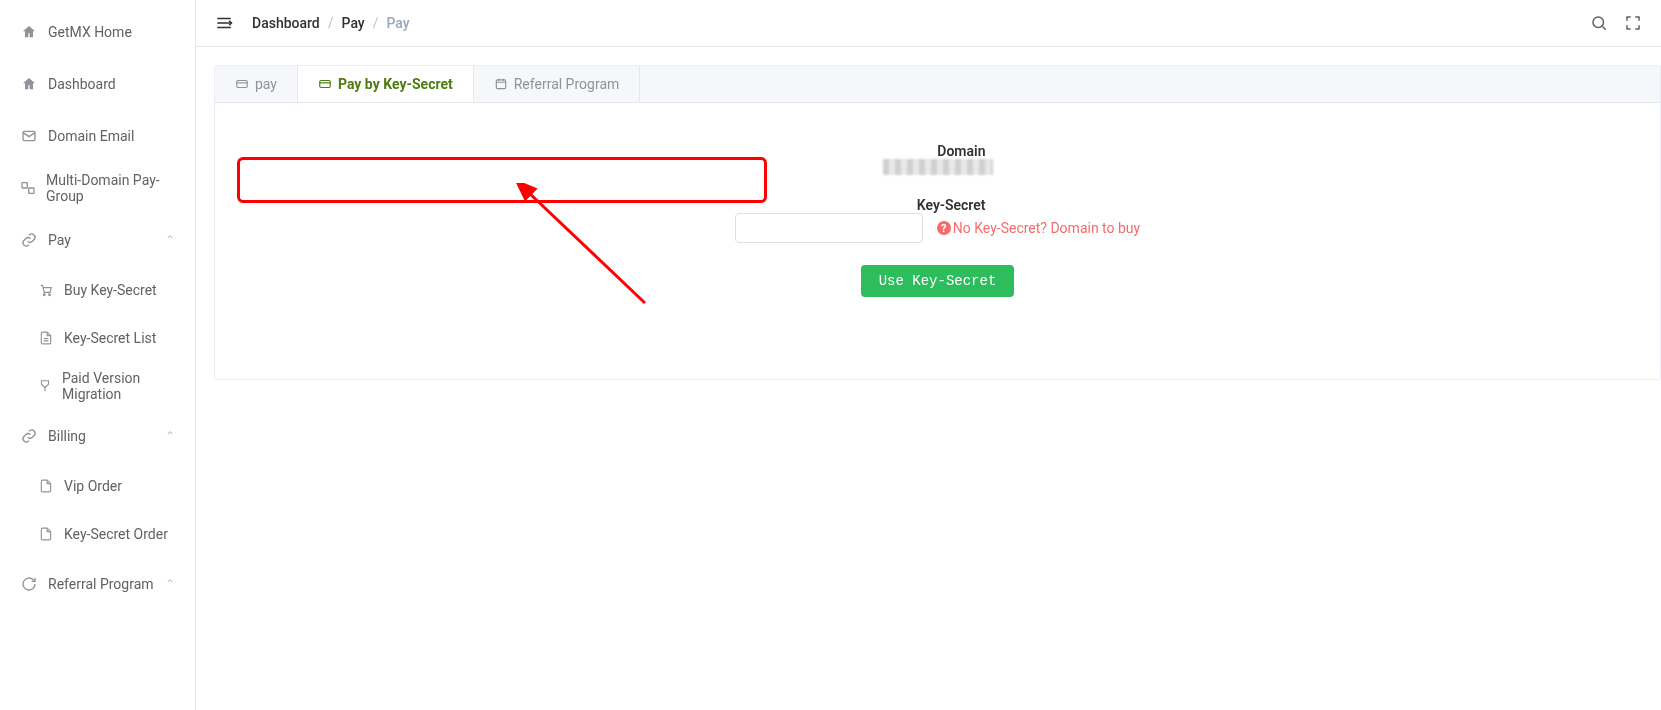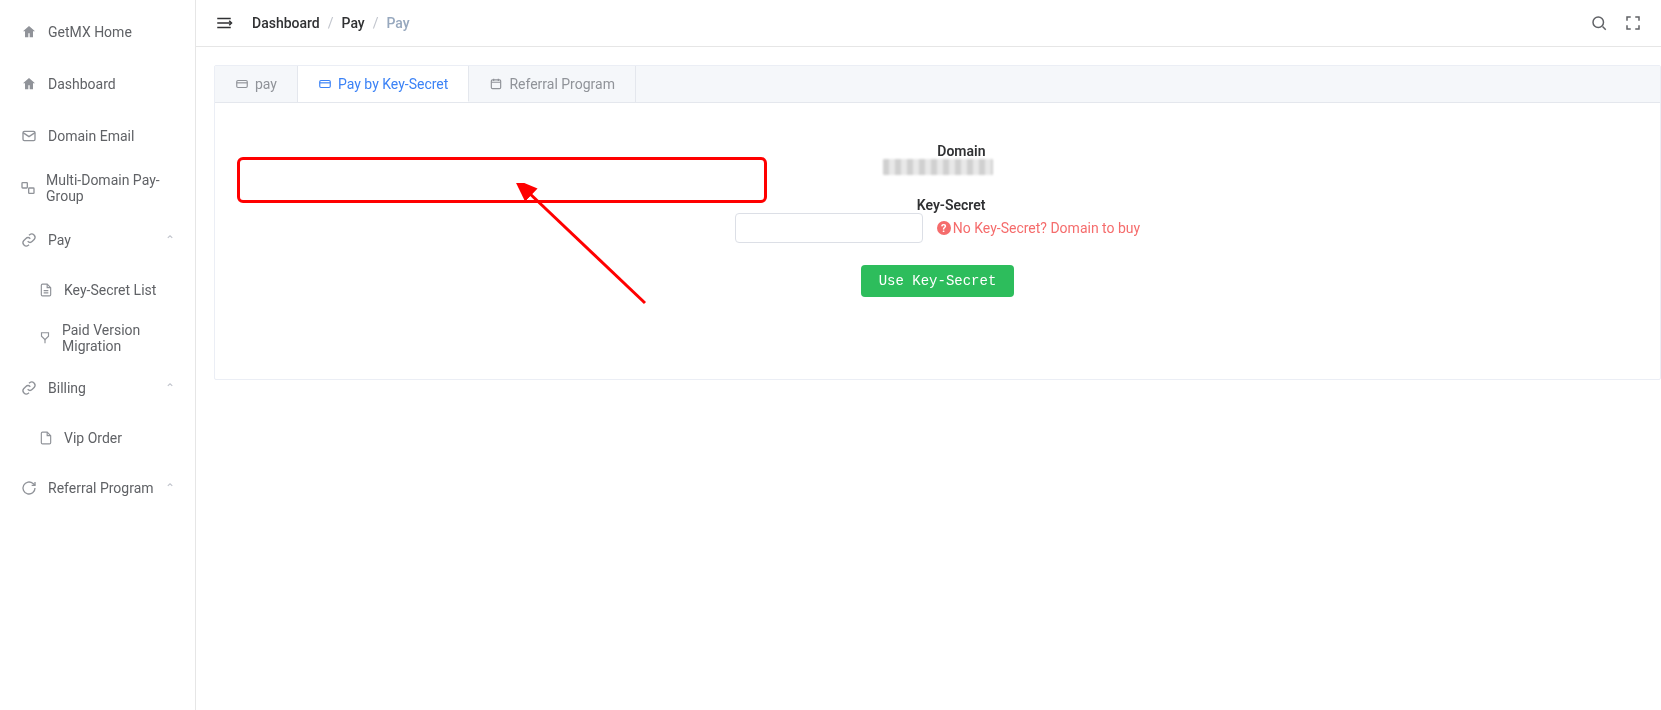--- a/index.html
+++ b/index.html
@@ -22,21 +22,21 @@
     .breadcrumb .sep { margin: 0 8px; color: #c0c4cc; }
     .breadcrumb .crumb.active { color: #97a8be; cursor: text; }
     .breadcrumb .crumb { font-weight: 500; }
     .topbar-right { margin-left: auto; display: flex; align-items: center; gap: 14px; }
     .topbar-right .icon-btn { width: 20px; height: 20px; cursor: pointer; display: inline-flex; align-items: center; justify-content: center; color: #606266; }
     
     .content { padding: 18px 0 0 18px; flex: 1; overflow: auto; }
     .card { border: 1px solid #ebeef5; border-radius: 2px; background: #fff; }
     .tabs { display: flex; border-bottom: 1px solid #e4e7ed; background: #f5f7fa; }
     .tab { padding: 0 20px; height: 36px; display: flex; align-items: center; font-size: 14px; color: #909399; cursor: pointer; border-right: 1px solid #e4e7ed; gap: 6px; }
-    .tab.active { background: #fff; color: #3b82f6; border-bottom: 1px solid #fff; margin-bottom: -1px; }
+    .tab.active { background: #fff; color: #4d7c0f; border-bottom: 1px solid #fff; margin-bottom: -1px; font-weight: bold; }
     .tab .tab-icon { width: 14px; height: 14px; display: inline-flex; align-items: center; justify-content: center; }
     
     .form-area { padding: 40px 60px 60px; }
     .form-row { display: flex; align-items: center; margin-bottom: 22px; flex-direction: column; }
     .form-label { width: 120px; text-align: right; padding-right: 12px; font-weight: 600; color: #303133; font-size: 14px; }
     .form-control { flex: 0 0 auto; display: flex; align-items: center; }
     .text-input { width: 188px; height: 30px; border: 1px solid #dcdfe6; border-radius: 4px; padding: 0 10px; outline: none; font-size: 13px; }
     .domain-redacted { display: inline-block; width: 110px; height: 16px; background: repeating-linear-gradient(90deg, #d0d0d0 0 6px, #e8e8e8 6px 12px); border-radius: 1px; filter: blur(1.2px); }
     .hint-link { margin-left: 14px; color: #f56c6c; font-size: 14px; cursor: pointer; display: inline-flex; align-items: center; gap: 2px; }
     .hint-link .q-icon { width: 14px; height: 14px; border-radius: 50%; background: #f56c6c; color: #fff; font-size: 11px; font-weight: bold; display: inline-flex; align-items: center; justify-content: center; }
@@ -95,20 +95,30 @@
             <path d="M14 10a5 5 0 0 0-7 0l-3 3a5 5 0 0 0 7 7l1-1"></path>
           </svg>
       </span>
       <span>Pay</span>
       <span class="chev">⌃</span>
     </div>
     <div class="nav-sub">
       <div class="nav-item">
         <span class="nav-icon">
           <svg width="14" height="14" viewBox="0 0 24 24" fill="none" stroke="currentColor" stroke-width="2">
+              <circle cx="9" cy="20" r="1.5"></circle>
+              <circle cx="18" cy="20" r="1.5"></circle>
+              <path d="M3 4h3l3 12h10l2-8H7"></path>
+            </svg>
+        </span>
+        <span>Buy Key-Secret</span>
+      </div>
+      <div class="nav-item">
+        <span class="nav-icon">
+          <svg width="14" height="14" viewBox="0 0 24 24" fill="none" stroke="currentColor" stroke-width="2">
               <path d="M14 2H6a2 2 0 0 0-2 2v16a2 2 0 0 0 2 2h12a2 2 0 0 0 2-2V8z"></path>
               <path d="M14 2v6h6M8 13h8M8 17h8"></path>
             </svg>
         </span>
         <span>Key-Secret List</span>
       </div>
       <div class="nav-item">
         <span class="nav-icon">
           <svg width="14" height="14" viewBox="0 0 24 24" fill="none" stroke="currentColor" stroke-width="2">
               <path d="M6 3h12v6l-6 6-6-6z"></path>
@@ -131,20 +141,29 @@
     </div>
     <div class="nav-sub">
       <div class="nav-item">
         <span class="nav-icon">
           <svg width="14" height="14" viewBox="0 0 24 24" fill="none" stroke="currentColor" stroke-width="2">
               <path d="M14 2H6a2 2 0 0 0-2 2v16a2 2 0 0 0 2 2h12a2 2 0 0 0 2-2V8z"></path>
               <path d="M14 2v6h6"></path>
             </svg>
         </span>
         <span>Vip Order</span>
+      </div>
+      <div class="nav-item">
+        <span class="nav-icon">
+          <svg width="14" height="14" viewBox="0 0 24 24" fill="none" stroke="currentColor" stroke-width="2">
+              <path d="M14 2H6a2 2 0 0 0-2 2v16a2 2 0 0 0 2 2h12a2 2 0 0 0 2-2V8z"></path>
+              <path d="M14 2v6h6"></path>
+            </svg>
+        </span>
+        <span>Key-Secret Order</span>
       </div>
     </div>
 
     <div class="nav-item">
       <span class="nav-icon">
         <svg width="16" height="16" viewBox="0 0 24 24" fill="none" stroke="currentColor" stroke-width="2">
             <path d="M21 12a9 9 0 1 1-3-6.7L21 8"></path>
             <path d="M21 3v5h-5"></path>
           </svg>
       </span>

